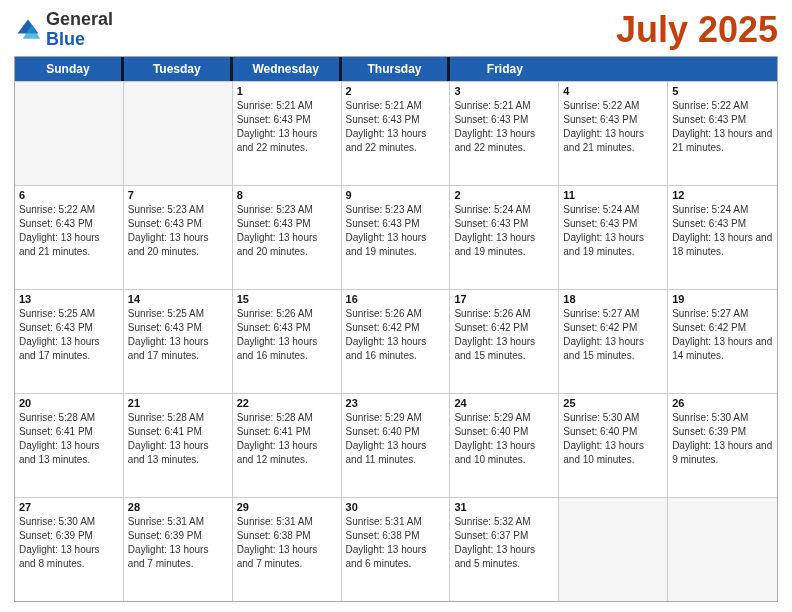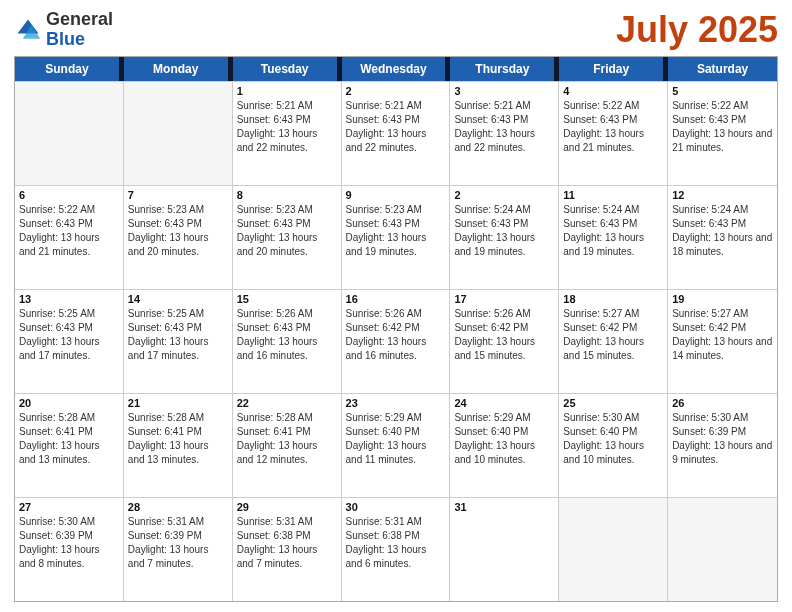--- a/index.html
+++ b/index.html
@@ -62,21 +62,21 @@
       display: grid;
       grid-template-columns: repeat(7, 1fr);
       background: #2060b0;
     }
     .cal-header-cell {
       color: #fff;
       font-weight: bold;
       font-size: 12px;
       padding: 5px 4px;
       text-align: center;
-      border-right: 5px solid #0f172a;
+      border-right: 3px solid #0f172a;
     }
     .cal-header-cell:last-child { border-right: none; }
     .cal-body {
       flex: 1;
       display: flex;
       flex-direction: column;
     }
     .cal-row {
       display: grid;
       grid-template-columns: repeat(7, 1fr);
@@ -122,26 +122,24 @@
       </div>
     </div>
     <div class="title-block">
       <div class="month-title">July 2025</div>
     </div>
   </div>
 
   <div class="calendar">
     <div class="cal-header" id="cal-header-row">
         <div class="cal-header-cell">Sunday</div>
-        <div class="cal-header-cell">Monday</div>
         <div class="cal-header-cell">Tuesday</div>
         <div class="cal-header-cell">Wednesday</div>
         <div class="cal-header-cell">Thursday</div>
         <div class="cal-header-cell">Friday</div>
-        <div class="cal-header-cell">Saturday</div>
       </div>
     <div class="cal-body" id="cal-body">
         <div class="cal-row">
           <div class="cal-cell empty"></div>
           <div class="cal-cell empty"></div>
           <div class="cal-cell">
             <div class="day-num">1</div>
             <div class="day-info">Sunrise: 5:21 AM<br>Sunset: 6:43 PM<br>Daylight: 13 hours and 22 minutes.</div>
           </div>
           <div class="cal-cell">
@@ -263,19 +261,20 @@
           <div class="cal-cell">
             <div class="day-num">29</div>
             <div class="day-info">Sunrise: 5:31 AM<br>Sunset: 6:38 PM<br>Daylight: 13 hours and 7 minutes.</div>
           </div>
           <div class="cal-cell">
             <div class="day-num">30</div>
             <div class="day-info">Sunrise: 5:31 AM<br>Sunset: 6:38 PM<br>Daylight: 13 hours and 6 minutes.</div>
           </div>
           <div class="cal-cell">
             <div class="day-num">31</div>
+            <div class="day-info">Sunrise: 5:32 AM<br>Sunset: 6:37 PM<br>Daylight: 13 hours and 5 minutes.</div>
           </div>
           <div class="cal-cell empty"></div>
           <div class="cal-cell empty"></div>
         </div>
       </div>
   </div>
 </div>
 
 </body></html>

